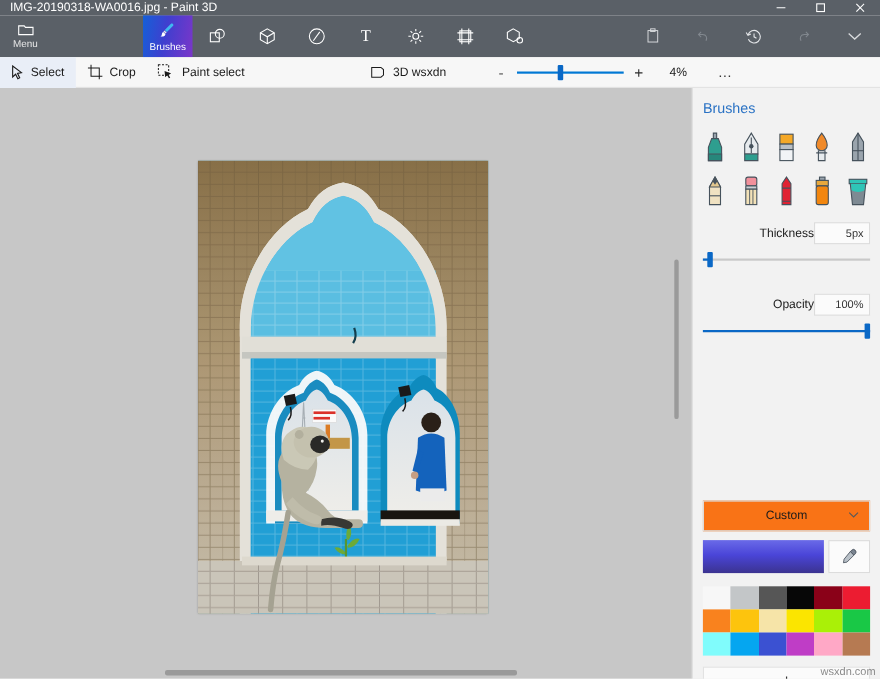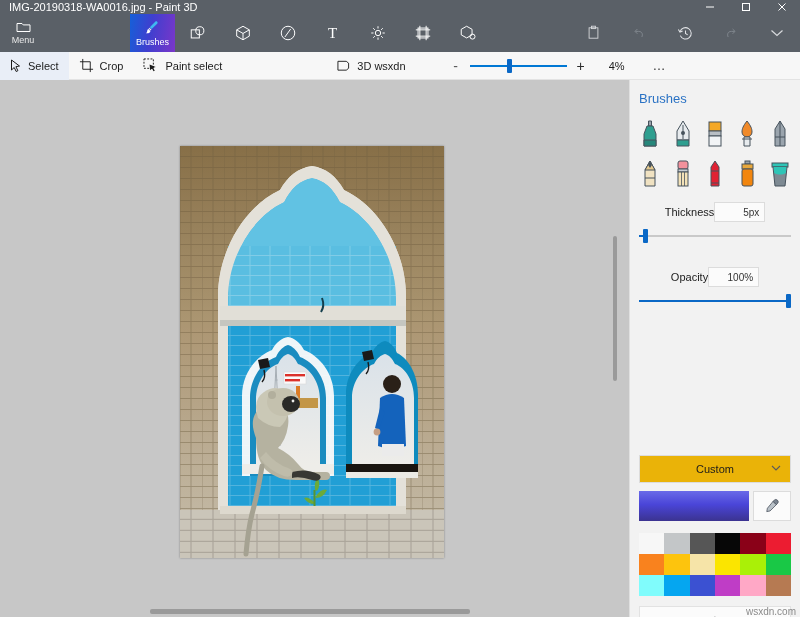--- a/index.html
+++ b/index.html
@@ -120,21 +120,21 @@
   .brush-grid {
     display: grid; grid-template-columns: repeat(5, 1fr); gap: 0px;
     padding: 8px 4px 0 4px;
   }
   .brush-cell {
     height: 40px; display: flex; align-items: center; justify-content: center;
     cursor: pointer; border-radius: 2px;
   }
 
   .field-row {
-    display: flex; align-items: center; justify-content: center;
+    display: flex; align-items: center; justify-content: flex-end;
     padding: 0 9px; margin-top: 8px;
   }
   .field-label { font-size: 11px; color: #1b1b1b; }
   .field-box {
     width: 51px; height: 20px; background: #fbfbfb; border: 1px solid #dcdcdc;
     font-size: 10px; color: #333; display: flex; align-items: center;
     justify-content: flex-end; padding-right: 5px; cursor: text;
   }
   .slider {
     margin: 7px 9px 0 9px; height: 14px; position: relative; cursor: pointer;
@@ -143,21 +143,21 @@
     position: absolute; top: 6px; left: 0; right: 0; height: 2px; background: #c9c9c9;
   }
   .slider-fill {
     position: absolute; top: 6px; left: 0; height: 2px; background: #0a68c6;
   }
   .slider-thumb {
     position: absolute; top: 0; width: 5px; height: 14px; background: #0a68c6; border-radius: 1px;
   }
 
   .dropdown {
-    margin: 0 9px; height: 28px; background: #eab308; border: 1px solid #dcdcdc;
+    margin: 0 9px; height: 28px; background: #f97316; border: 1px solid #dcdcdc;
     display: flex; align-items: center; justify-content: center; position: relative;
     font-size: 11px; color: #1b1b1b; cursor: pointer;
   }
   .dropdown .chev { position: absolute; right: 9px; top: 9px; }
 
   .colorrow { display: flex; margin: 8px 9px 0 9px; gap: 4px; }
   .current-color {
     flex: 1; height: 30px; cursor: pointer;
     background: linear-gradient(180deg, #6a6ae8 0%, #4a45d8 45%, #3b3390 100%);
   }

